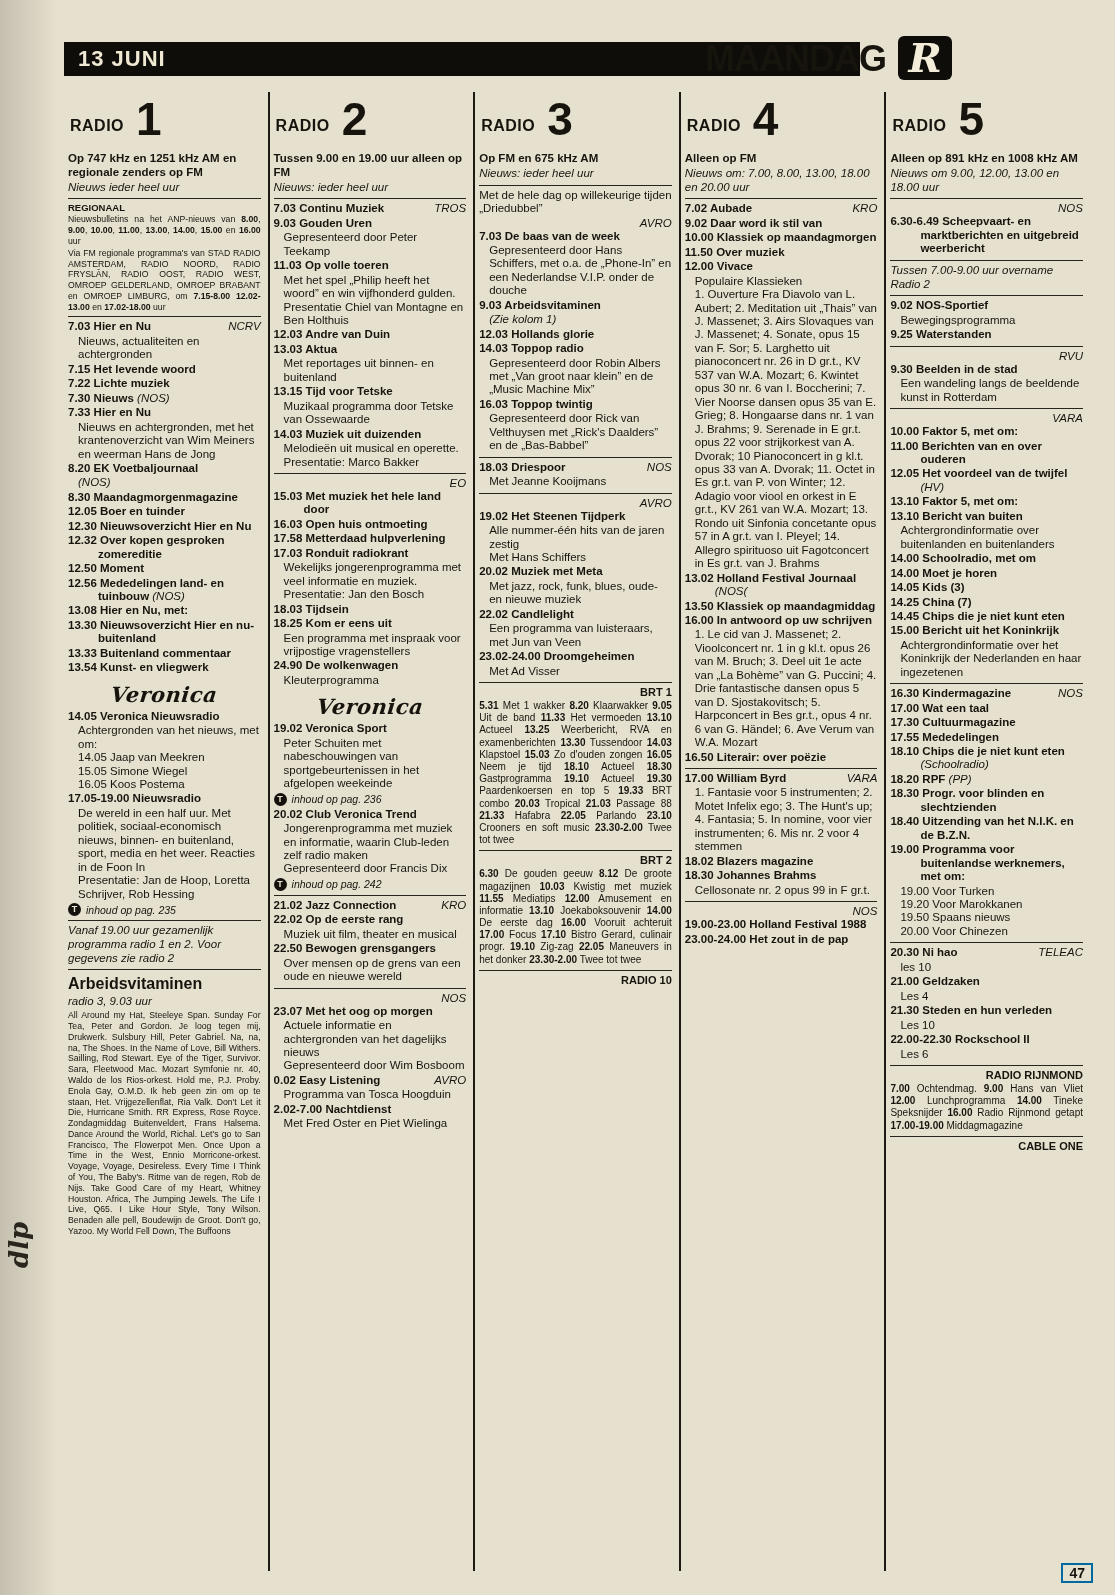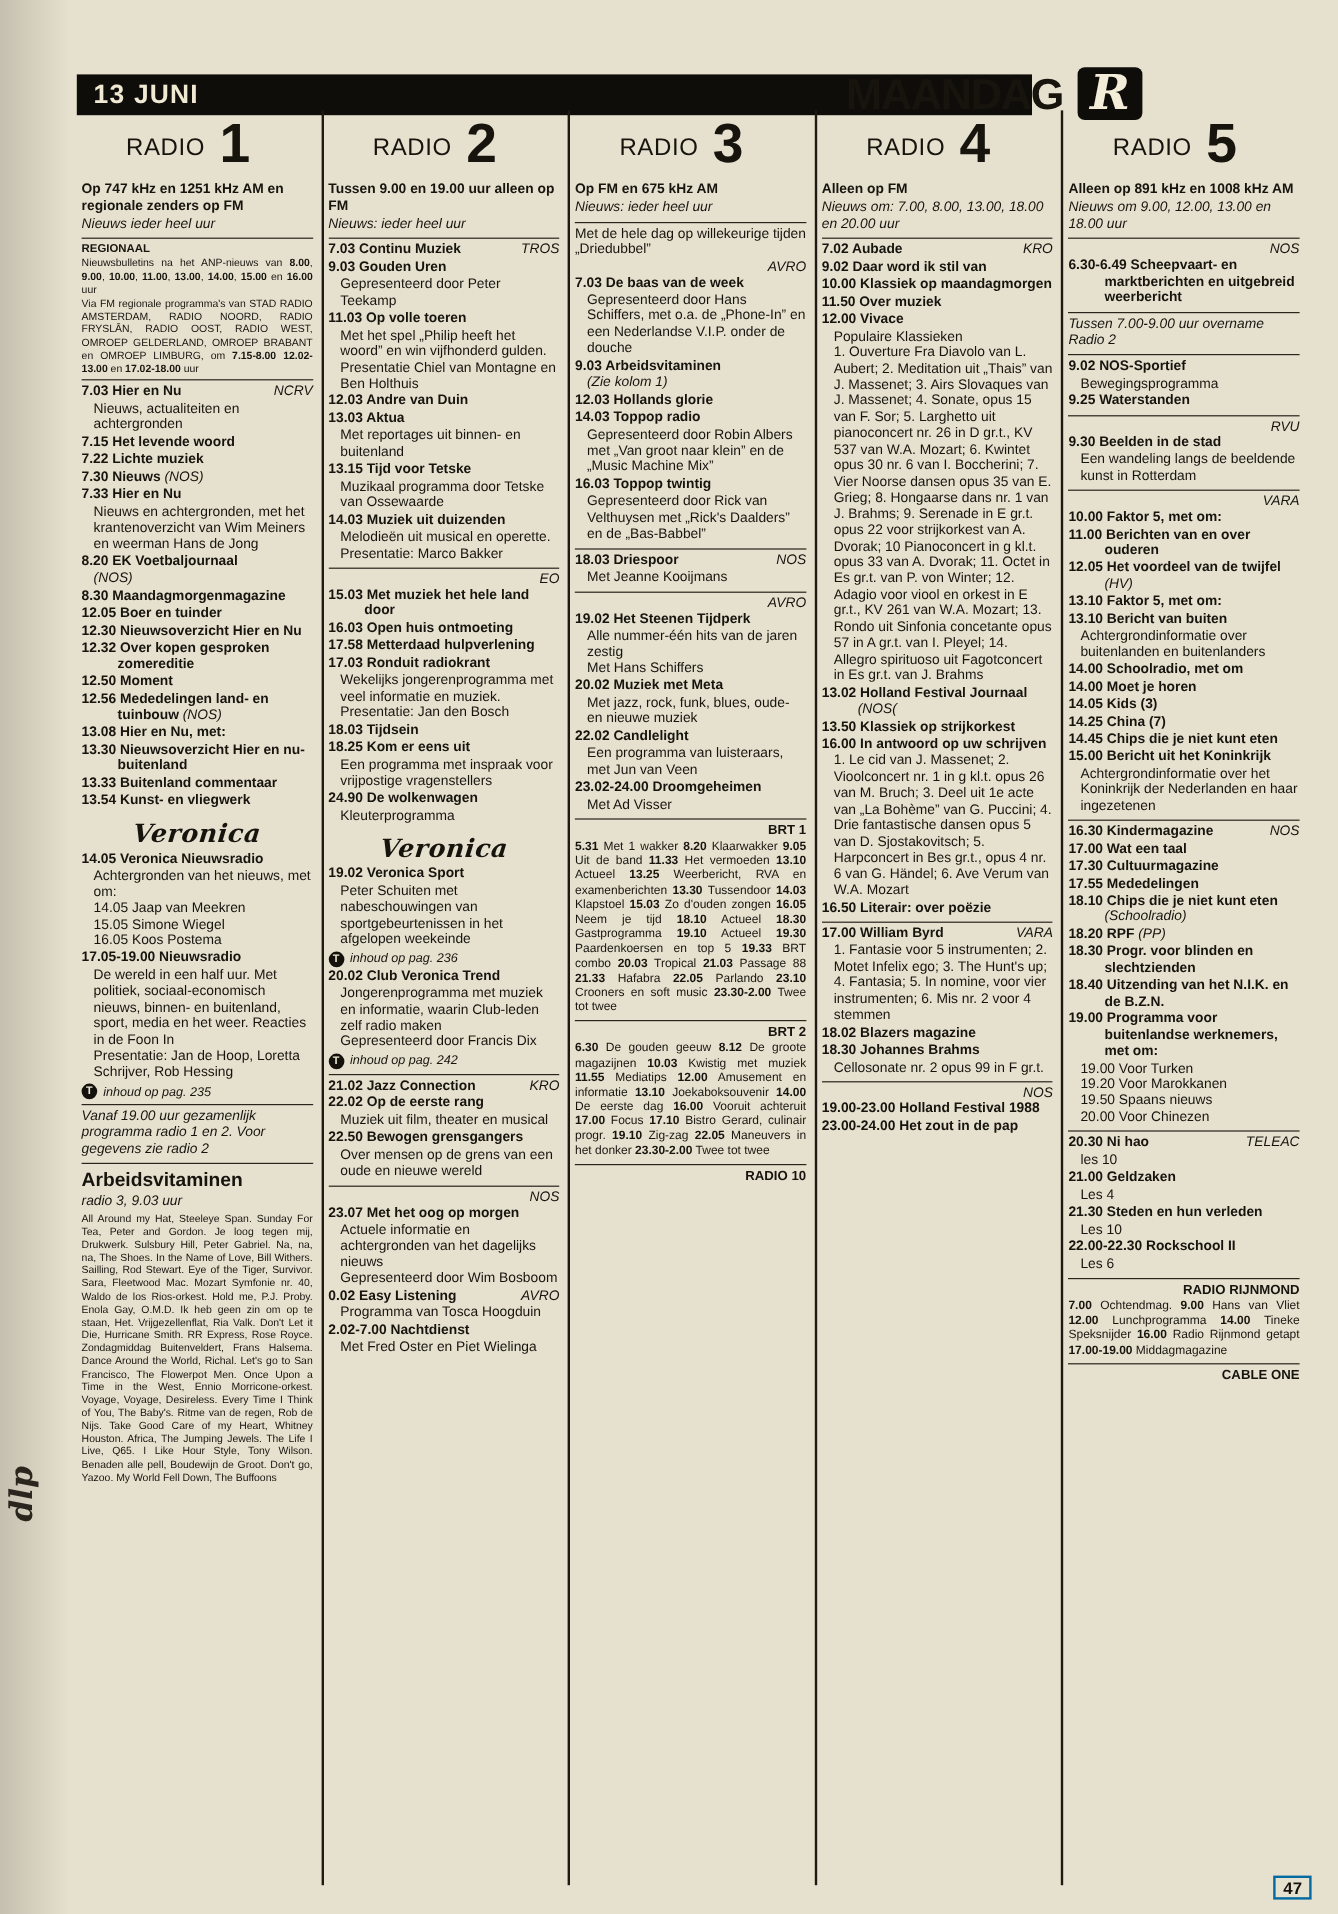--- a/index.html
+++ b/index.html
@@ -12,21 +12,21 @@
     overflow: hidden;
   }
   body::before {
     content: "";
     position: absolute; left: 0; top: 0; bottom: 0; width: 58px;
     background: linear-gradient(90deg, #c4bfae, rgba(230,225,207,0));
     pointer-events: none;
   }
 
   
-  .topbar { position: absolute; left: 64px; top: 36px; width: 888px; height: 44px; margin-top: 20px; }
+  .topbar { position: absolute; left: 64px; top: 36px; width: 888px; height: 44px; }
   .blackbar {
     position: absolute; left: 0; top: 6px; width: 796px; height: 34px;
     background: #0f0d0a; color: #efe8d2;
   }
   .date-label {
     display: inline-block; padding-left: 14px; font-size: 22px; font-weight: bold;
     letter-spacing: 1px; line-height: 34px;
   }
   .day-label {
     position: absolute; right: 66px; top: 2px; font-size: 36px; font-weight: bold;
@@ -44,21 +44,21 @@
     position: absolute; left: 64px; top: 92px; right: 25px; bottom: 24px;
     display: flex;
   }
   .column {
     flex: 1 1 0; overflow: hidden;
     padding: 0 7px 0 4px;
     border-right: 2px solid #1d1a14;
   }
   .column:last-child { border-right: none; }
   .col-header { display: flex; align-items: flex-end; gap: 12px; margin: 6px 0 14px 2px; height: 40px; }
-  .col-title { font-size: 20px; font-weight: normal; letter-spacing: .5px; padding-bottom: 3px; margin-left: 35px; }
+  .col-title { font-size: 16px; font-weight: bold; letter-spacing: .5px; padding-bottom: 3px; }
   .col-number { font-size: 46px; font-weight: bold; line-height: .78; }
 
   
   .intro-b { font-size: 11.5px; font-weight: bold; line-height: 1.2; margin: 1px 0; }
   .intro-i { font-size: 11.5px; font-style: italic; line-height: 1.2; margin: 1px 0; }
   .note-i  { font-size: 11.5px; font-style: italic; line-height: 1.2; margin: 3px 0; }
   .rule    { border-top: 1.5px solid #28241c; margin: 4px 0 3px; }
   .prog {
     font-size: 11.5px; font-weight: bold; line-height: 1.17;
     padding-left: 30px; text-indent: -30px; margin: 1px 0;
@@ -275,21 +275,21 @@
       <div class="intro-i">Nieuws om: 7.00, 8.00, 13.00, 18.00 en 20.00 uur</div>
       <div class="rule"></div>
       <div class="prog"><span class="tag">KRO</span><span class="time">7.02</span><span class="ptitle"> Aubade</span></div>
       <div class="prog"><span class="time">9.02</span><span class="ptitle"> Daar word ik stil van</span></div>
       <div class="prog"><span class="time">10.00</span><span class="ptitle"> Klassiek op maandagmorgen</span></div>
       <div class="prog"><span class="time">11.50</span><span class="ptitle"> Over muziek</span></div>
       <div class="prog"><span class="time">12.00</span><span class="ptitle"> Vivace</span></div>
       <div class="desc">Populaire Klassieken</div>
       <div class="desc">1. Ouverture Fra Diavolo van L. Aubert; 2. Meditation uit „Thais” van J. Massenet; 3. Airs Slovaques van J. Massenet; 4. Sonate, opus 15 van F. Sor; 5. Larghetto uit pianoconcert nr. 26 in D gr.t., KV 537 van W.A. Mozart; 6. Kwintet opus 30 nr. 6 van I. Boccherini; 7. Vier Noorse dansen opus 35 van E. Grieg; 8. Hongaarse dans nr. 1 van J. Brahms; 9. Serenade in E gr.t. opus 22 voor strijkorkest van A. Dvorak; 10 Pianoconcert in g kl.t. opus 33 van A. Dvorak; 11. Octet in Es gr.t. van P. von Winter; 12. Adagio voor viool en orkest in E gr.t., KV 261 van W.A. Mozart; 13. Rondo uit Sinfonia concetante opus 57 in A gr.t. van I. Pleyel; 14. Allegro spirituoso uit Fagotconcert in Es gr.t. van J. Brahms</div>
       <div class="prog"><span class="time">13.02</span><span class="ptitle"> Holland Festival Journaal</span><span class="post"> (NOS(</span></div>
-      <div class="prog"><span class="time">13.50</span><span class="ptitle"> Klassiek op strijkorkest</span></div>
+      <div class="prog"><span class="time">13.50</span><span class="ptitle"> Klassiek op maandagmiddag</span></div>
       <div class="prog"><span class="time">16.00</span><span class="ptitle"> In antwoord op uw schrijven</span></div>
       <div class="desc">1. Le cid van J. Massenet; 2. Vioolconcert nr. 1 in g kl.t. opus 26 van M. Bruch; 3. Deel uit 1e acte van „La Bohème” van G. Puccini; 4. Drie fantastische dansen opus 5 van D. Sjostakovitsch; 5. Harpconcert in Bes gr.t., opus 4 nr. 6 van G. Händel; 6. Ave Verum van W.A. Mozart</div>
       <div class="prog"><span class="time">16.50</span><span class="ptitle"> Literair: over poëzie</span></div>
       <div class="rule"></div>
       <div class="prog"><span class="tag">VARA</span><span class="time">17.00</span><span class="ptitle"> William Byrd</span></div>
       <div class="desc">1. Fantasie voor 5 instrumenten; 2. Motet Infelix ego; 3. The Hunt's up; 4. Fantasia; 5. In nomine, voor vier instrumenten; 6. Mis nr. 2 voor 4 stemmen</div>
       <div class="prog"><span class="time">18.02</span><span class="ptitle"> Blazers magazine</span></div>
       <div class="prog"><span class="time">18.30</span><span class="ptitle"> Johannes Brahms</span></div>
       <div class="desc">Cellosonate nr. 2 opus 99 in F gr.t.</div>
       <div class="rule"></div>

